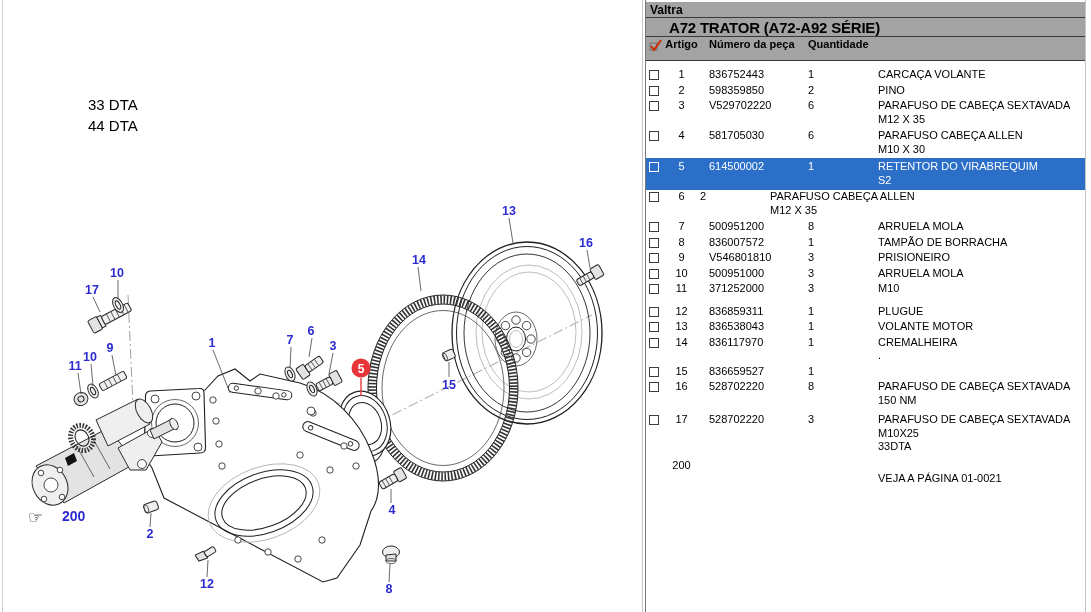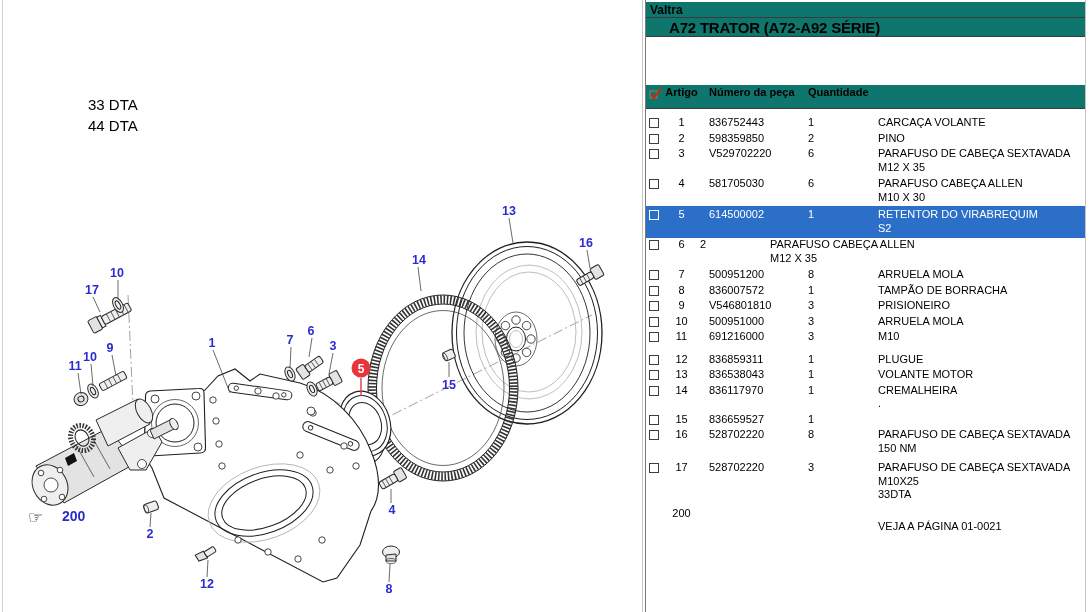--- a/index.html
+++ b/index.html
@@ -10,25 +10,25 @@
   .vline{position:absolute;top:0;bottom:0;width:1px;}
   #edge-left{left:2px;background:#cfcfcf;}
   #divider-light{left:642px;background:#c8c8c8;}
   #divider-dark{left:645px;background:#7a7a7a;}
   #edge-right{left:1085px;background:#c4c4c4;}
 
   #diagram-pane{position:absolute;left:0;top:0;width:645px;height:612px;background:#fff;}
   #table-pane{position:absolute;left:646px;top:0;width:439px;height:612px;background:#fff;padding-top:2px;box-sizing:border-box;}
 
   
-  .band{background:#0f766e;border-bottom:1px solid #3a3a3a;padding-left:4px;box-sizing:border-box;color:#000;}
+  .band{background:#a3a3a3;border-bottom:1px solid #3a3a3a;padding-left:4px;box-sizing:border-box;color:#000;}
   #band-brand{height:16px;font-size:12px;font-weight:bold;padding-top:1px;}
   #band-model{height:19px;font-size:15px;font-weight:bold;padding-top:1px;letter-spacing:-0.2px;padding-left:23px;}
   #band-section{height:14px;font-size:10.5px;font-weight:bold;padding-top:1px;}
-  #band-cols{height:24px;font-size:11px;font-weight:bold;padding-left:0;padding-top:2px;display:flex;margin-top:48px;}
+  #band-cols{height:24px;font-size:11px;font-weight:bold;padding-left:0;padding-top:2px;display:flex;}
   #band-cols div{line-height:11px;}
 
   
   .c-check{width:17px;box-sizing:border-box;padding-left:3px;flex:none;}
   .c-art  {width:37px;box-sizing:border-box;text-align:center;flex:none;}
   .c-part {width:108px;box-sizing:border-box;padding-left:9px;flex:none;}
   .c-qty  {width:62px;box-sizing:border-box;text-align:left;flex:none;}
   .c-desc {flex:1;box-sizing:border-box;padding-left:8px;}
 
   
@@ -411,21 +411,21 @@
         <div class="c-art">10</div>
         <div class="c-part">500951000</div>
         <div class="c-qty">3</div>
         <div class="c-desc">
           <div>ARRUELA MOLA</div>
         </div>
       </div>
       <div class="prow">
         <div class="c-check"><span class="cb"></span></div>
         <div class="c-art">11</div>
-        <div class="c-part">691216000</div>
+        <div class="c-part">371252000</div>
         <div class="c-qty">3</div>
         <div class="c-desc">
           <div>M10</div>
         </div>
       </div>
       <div class="prow" style="margin-top: 7px;">
         <div class="c-check"><span class="cb"></span></div>
         <div class="c-art">12</div>
         <div class="c-part">836859311</div>
         <div class="c-qty">1</div>

